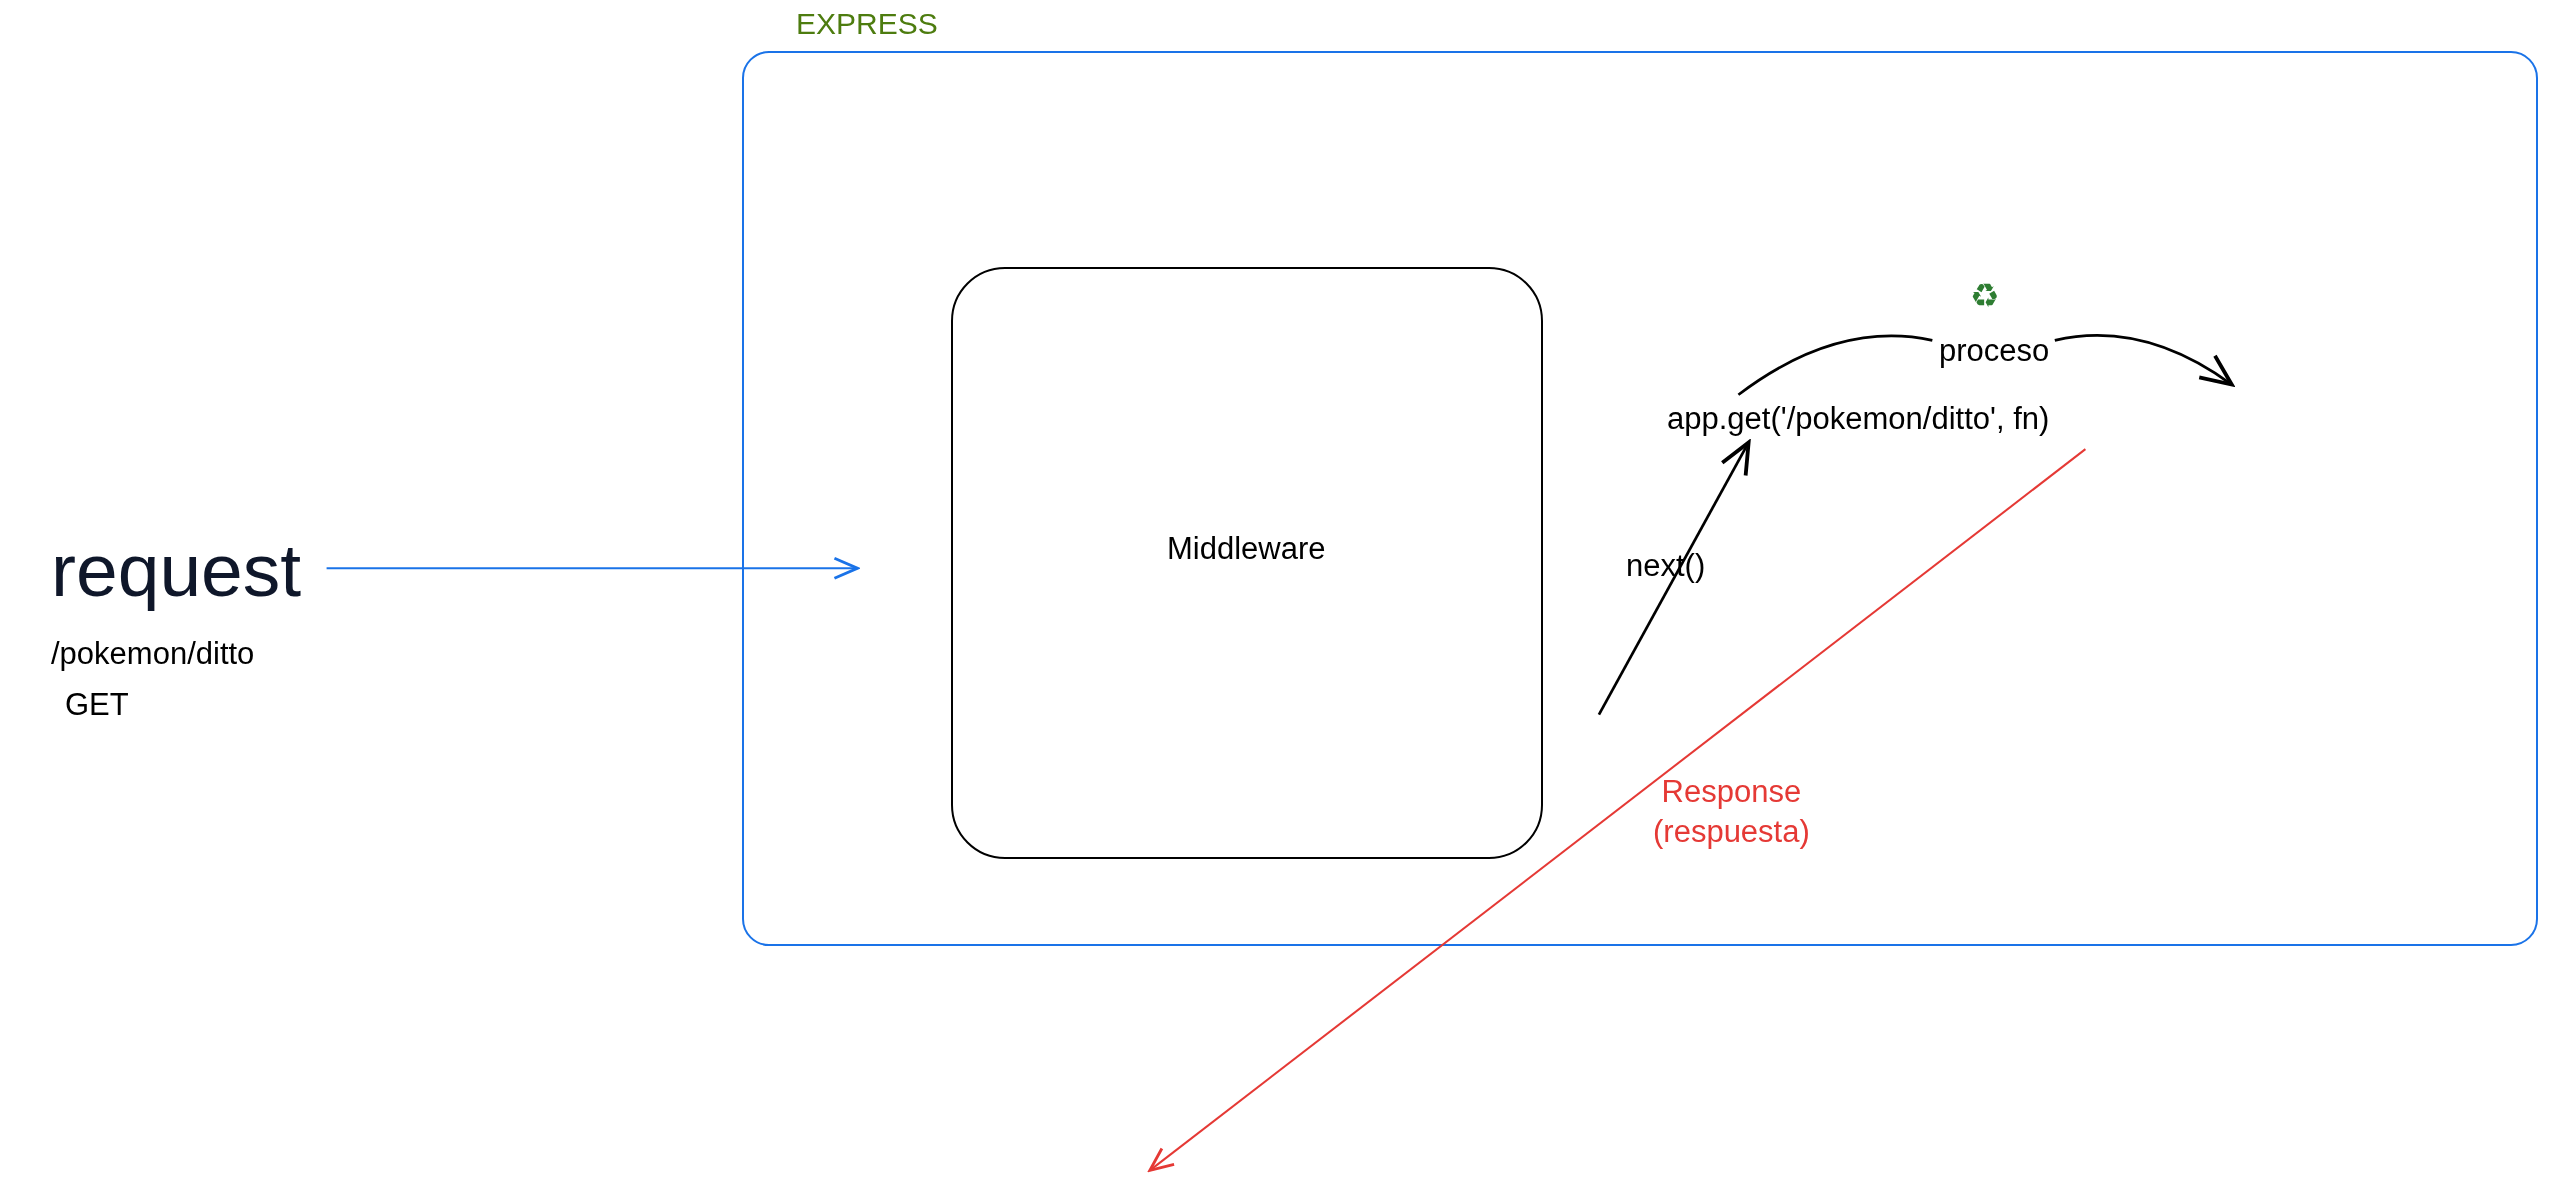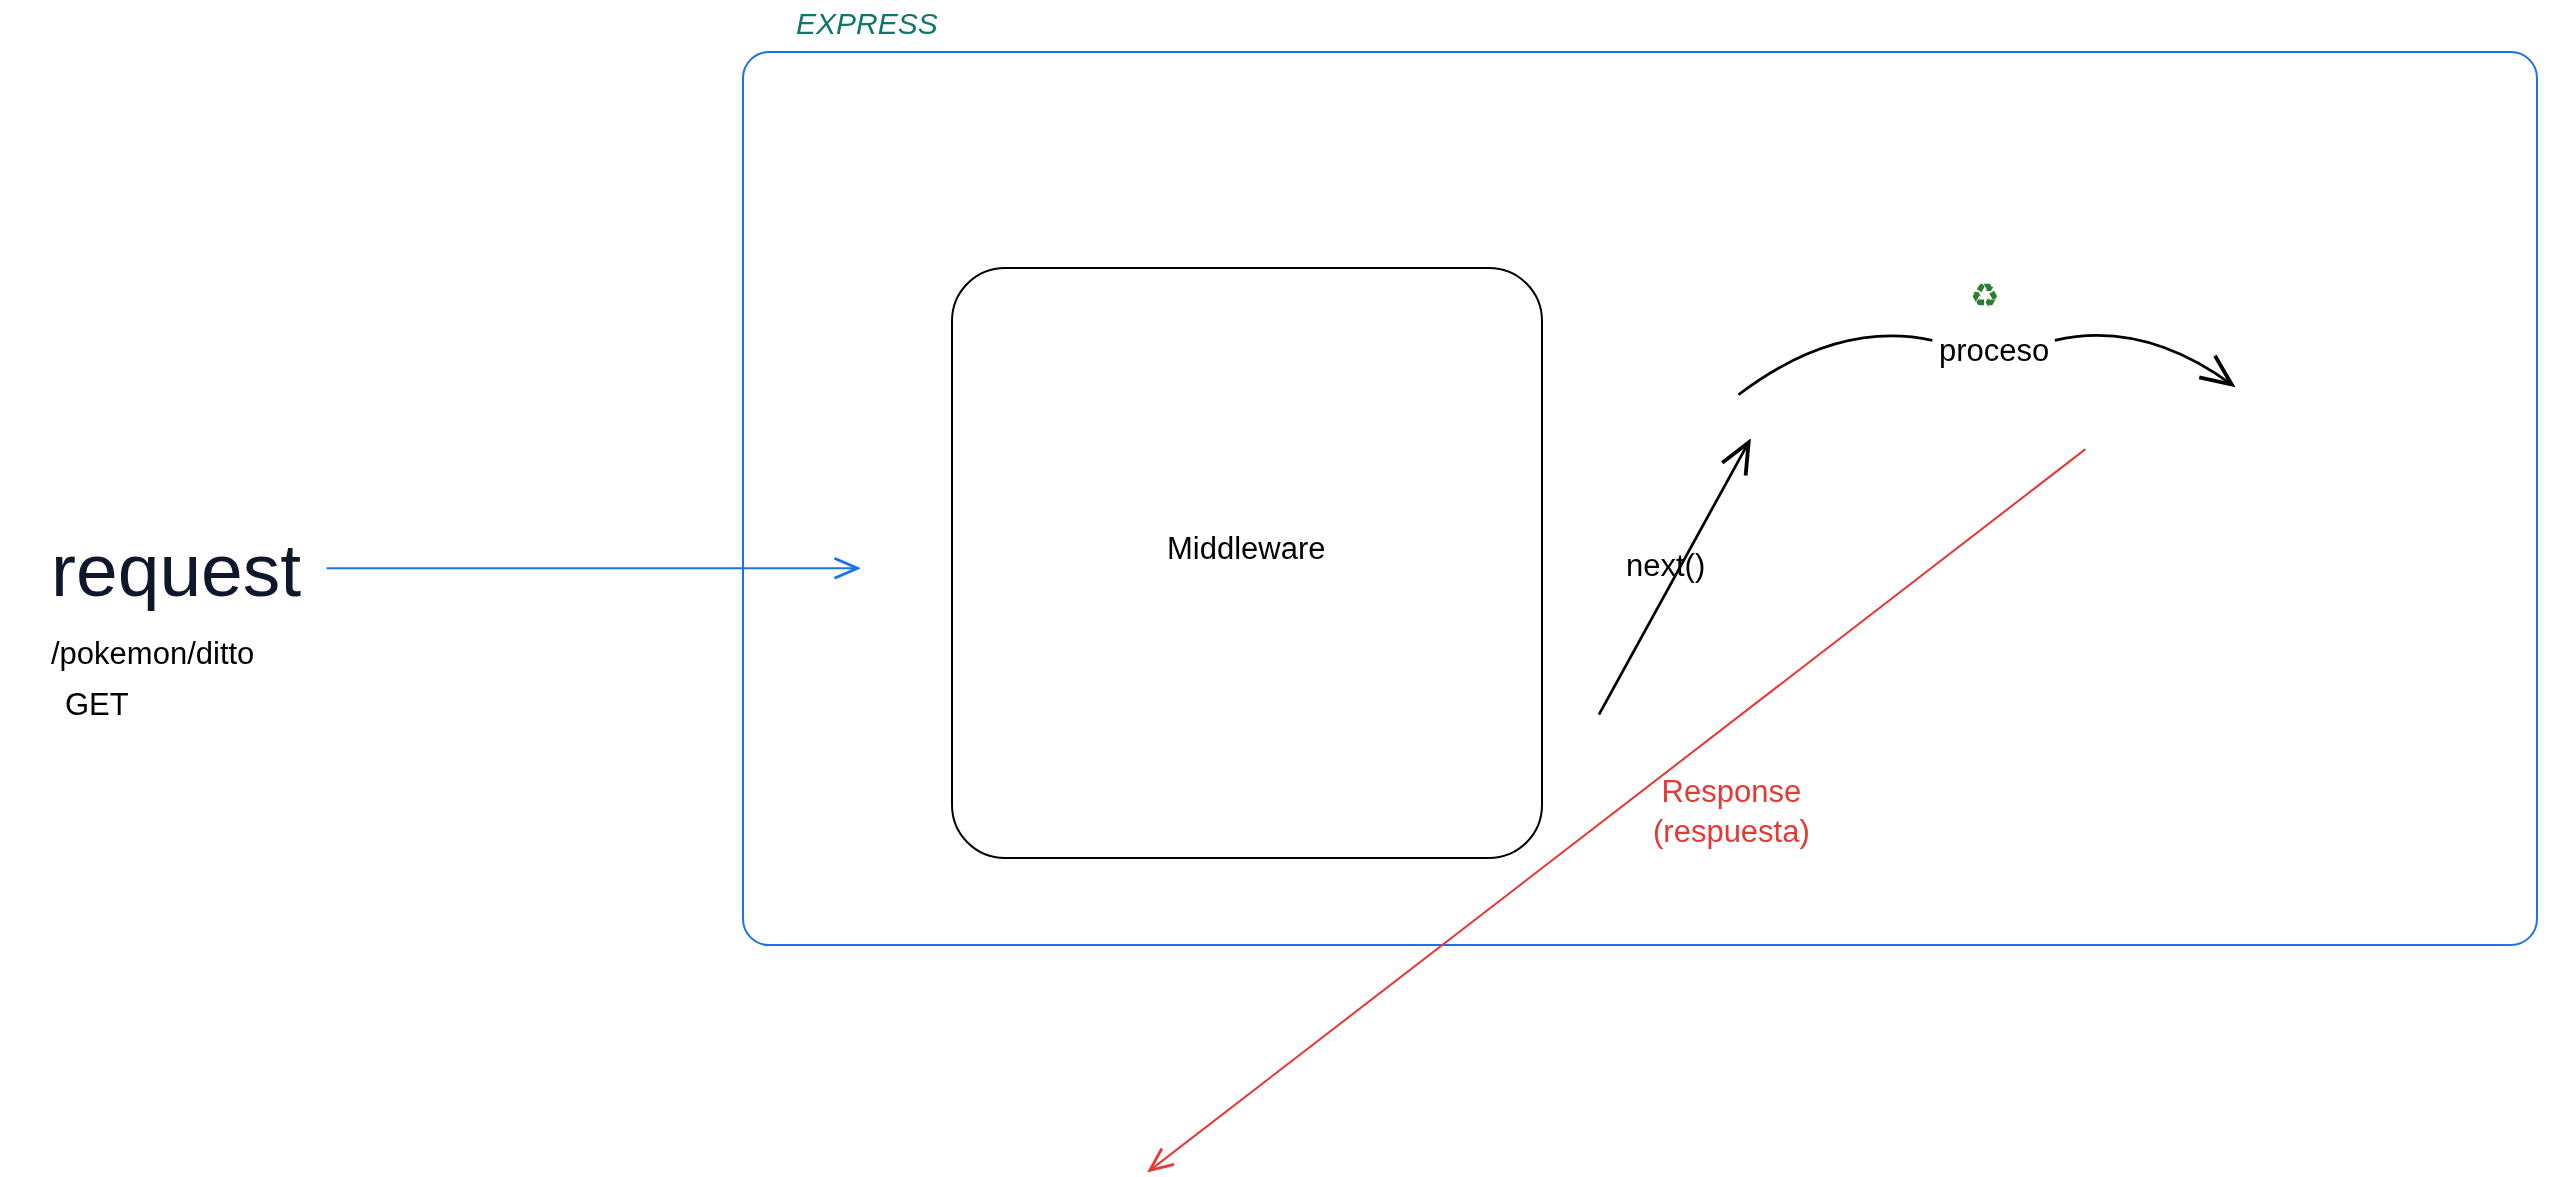--- a/index.html
+++ b/index.html
@@ -16,24 +16,23 @@
       width: 2576px;
       height: 1178px;
     }
     .express-box {
       position: absolute;
       border: 2px solid #1a73e8;
       border-radius: 27px;
     }
     .express-label {
       position: absolute;
-      color: #0f766e;
+      color: #4d7c0f;
       font-size: 30px;
       font-weight: 400;
-      font-style: italic;
     }
     .middleware-box {
       position: absolute;
       border: 2.7px solid #000;
       border-radius: 54px;
     }
     .middleware-label {
       position: absolute;
       font-size: 31px;
       color: #000;
@@ -99,20 +98,21 @@
 
   <div class="middleware-box" style="left:951px; top:267px; width:592px; height:592px;"></div>
   <div class="middleware-label" style="left:1167px; top:531px;">Middleware</div>
 
   <div class="request-label" style="left:51px; top:527px;">request</div>
   <div class="request-path" style="left:51px; top:636px;">/pokemon/ditto</div>
   <div class="request-method" style="left:65px; top:687px;">GET</div>
 
   <div class="next-label" style="left:1626px; top:548px;">next()</div>
 
+  <div class="appget-label" style="left:1667px; top:401px;">app.get('/pokemon/ditto', fn)</div>
 
   <div class="proceso-label" style="left:1939px; top:333px;">proceso</div>
 
   <div class="recycle-icon" style="left:1970px; top:276px; color:#2e7d32;">♻</div>
 
   <div class="response-label" style="left:1653px; top:772px;">
     <span>Response</span><br>
     <span>(respuesta)</span>
   </div>
 

